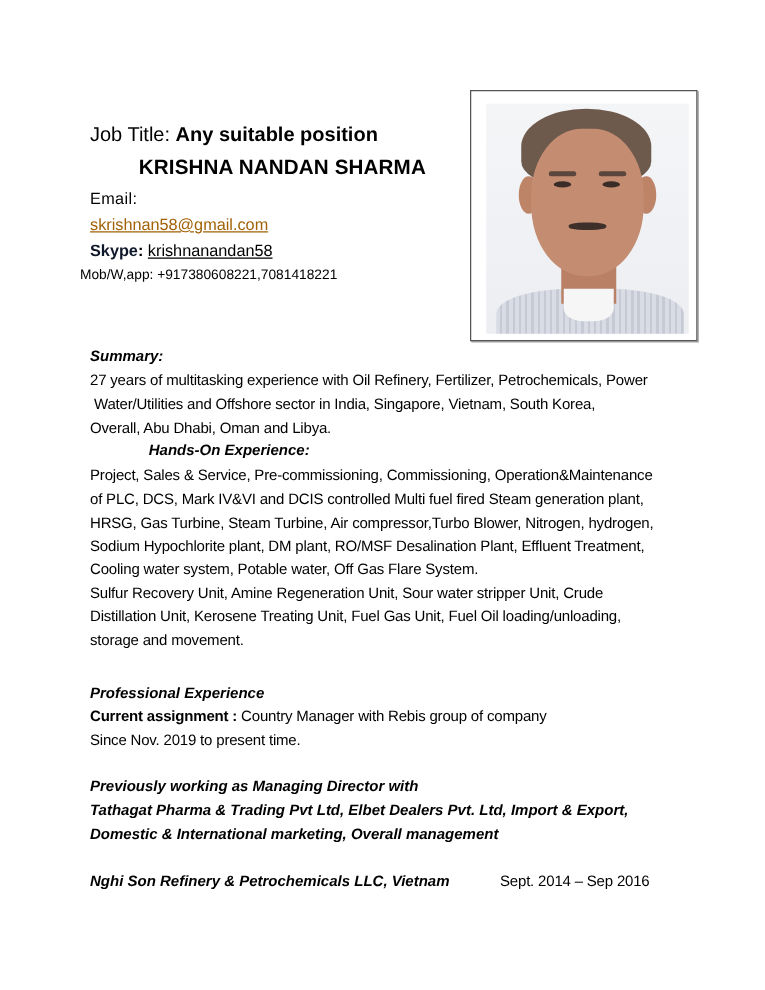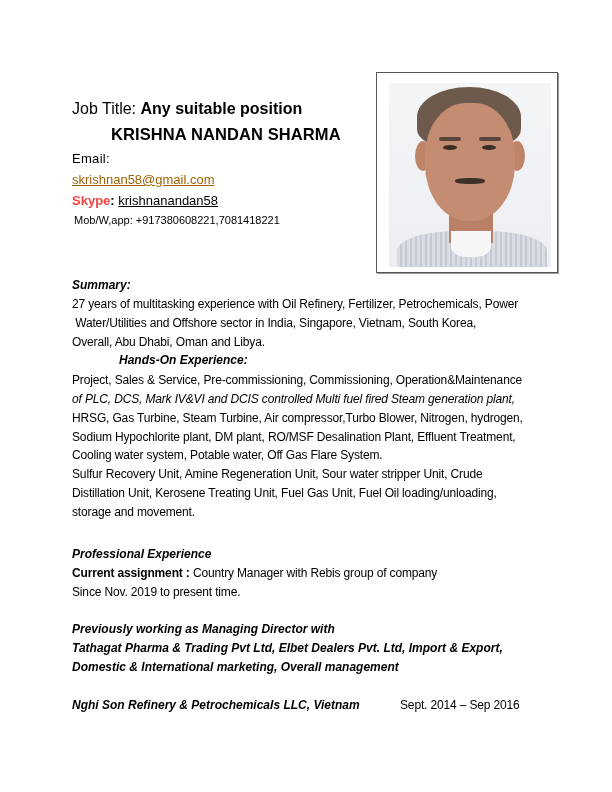--- a/index.html
+++ b/index.html
@@ -5,24 +5,24 @@
     html, body { margin: 0; padding: 0; background: #ffffff; }
     body { width: 612px; height: 792px; position: relative; overflow: hidden;
            font-family: "Liberation Sans", sans-serif; color: #000; }
     .abs { position: absolute; white-space: nowrap; }
     .job-title { left: 72px; top: 100px; font-size: 16px; }
     .job-title b { font-weight: bold; }
     .name { left: 72px; top: 125px; font-size: 16.5px; font-weight: bold; letter-spacing: 0.1px; margin-left: 39px; }
     .email-label { left: 72px; top: 151px; font-size: 13px; letter-spacing: 0.3px; }
     .email-link { left: 72px; top: 172px; font-size: 13px; color: #a16207; text-decoration: underline; }
     .skype-row { left: 72px; top: 193px; font-size: 13px; }
-    .skype-label { color: #ef4444; font-weight: bold; }
+    .skype-label { color: #0f172a; font-weight: bold; }
     .skype-colon { font-weight: bold; }
     .skype-id { text-decoration: underline; }
-    .mob { left: 74px; top: 214px; font-size: 11px; }
+    .mob { left: 64px; top: 214px; font-size: 11px; }
 
     .photo-frame { position: absolute; left: 376px; top: 72px; width: 180px; height: 199px;
                    border: 1px solid #555; box-shadow: 1px 1px 0 #999; background: #fff; }
     .photo { position: absolute; left: 12px; top: 10px; width: 162px; height: 184px;
              background: linear-gradient(#f4f5f7, #eceef2); overflow: hidden; }
     .hair { position: absolute; left: 28px; top: 4px; width: 104px; height: 60px; border-radius: 50% 50% 30% 30%;
             background: #6e5a4c; }
     .face { position: absolute; left: 36px; top: 20px; width: 90px; height: 118px; border-radius: 45% 45% 48% 48%;
             background: #c48d72; }
     .ear-l { position: absolute; left: 26px; top: 58px; width: 16px; height: 30px; border-radius: 50%; background: #bd8468; }
@@ -73,21 +73,21 @@
   </div>
 </div>
 
 <div class="abs section-head" style="left:72px; top:278px;">Summary:</div>
 <div class="abs body-text line" style="top:297px;">27 years of multitasking experience with Oil Refinery, Fertilizer, Petrochemicals, Power</div>
 <div class="abs body-text line" style="top:316px; white-space:pre;"> Water/Utilities and Offshore sector in India, Singapore, Vietnam, South Korea,</div>
 <div class="abs body-text line" style="top:335px;">Overall, Abu Dhabi, Oman and Libya.</div>
 
 <div class="abs section-head" style="left:72px; top:353px;padding-left:47px;">Hands-On Experience:</div>
 <div class="abs body-text line" style="top:373px;">Project, Sales &amp; Service, Pre-commissioning, Commissioning, Operation&amp;Maintenance</div>
-<div class="abs body-text line" style="top:392px;font-style:italic;">of PLC, DCS, Mark IV&amp;VI and DCIS controlled Multi fuel fired Steam generation plant,</div>
+<div class="abs body-text line" style="top:392px;">of PLC, DCS, Mark IV&amp;VI and DCIS controlled Multi fuel fired Steam generation plant,</div>
 <div class="abs body-text line" style="top:411px;">HRSG, Gas Turbine, Steam Turbine, Air compressor,Turbo Blower, Nitrogen, hydrogen,</div>
 <div class="abs body-text line" style="top:430px;">Sodium Hypochlorite plant, DM plant, RO/MSF Desalination Plant, Effluent Treatment,</div>
 <div class="abs body-text line" style="top:448px;">Cooling water system, Potable water, Off Gas Flare System.</div>
 <div class="abs body-text line" style="top:467px;">Sulfur Recovery Unit, Amine Regeneration Unit, Sour water stripper Unit, Crude</div>
 <div class="abs body-text line" style="top:486px;">Distillation Unit, Kerosene Treating Unit, Fuel Gas Unit, Fuel Oil loading/unloading,</div>
 <div class="abs body-text line" style="top:505px;">storage and movement.</div>
 
 <div class="abs section-head" style="left:72px; top:547px;">Professional Experience</div>
 <div class="abs body-text line" style="top:566px;">
   <b>Current assignment : </b><span>Country Manager with Rebis group of company</span>

